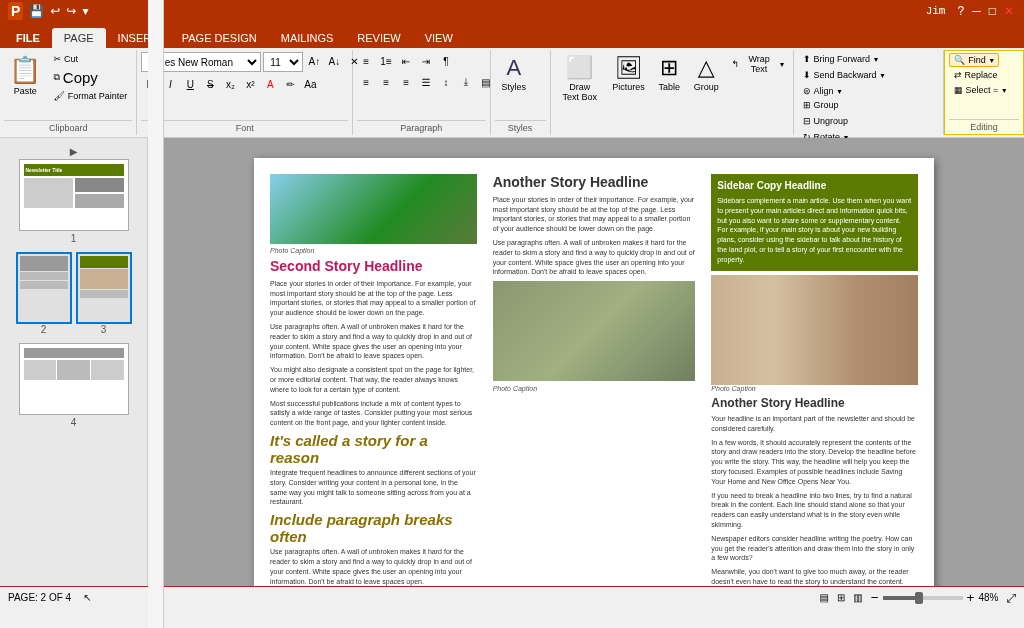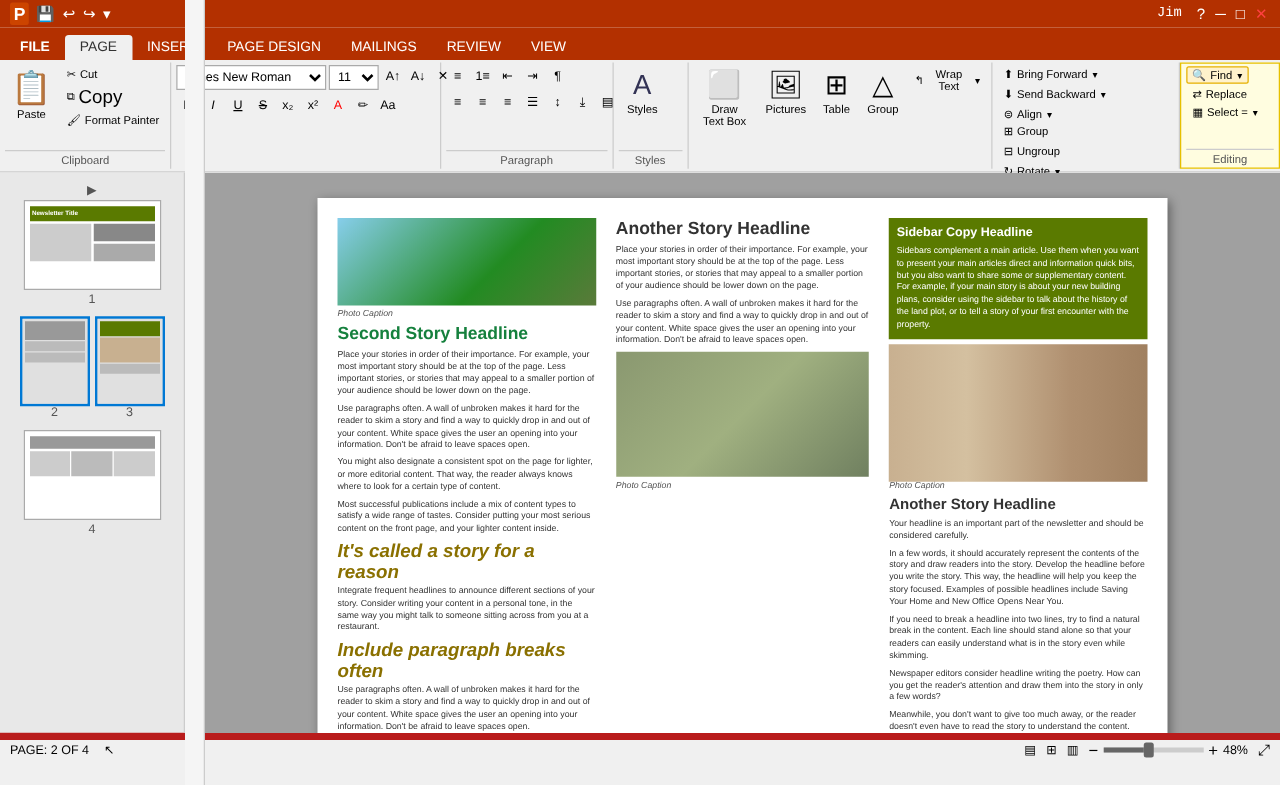--- a/index.html
+++ b/index.html
@@ -247,21 +247,21 @@
     }
     .story-img-caption {
       font-size: 7px;
       color: #555;
       font-style: italic;
       margin-bottom: 4px;
     }
     .story-headline {
       font-size: 14px;
       font-weight: bold;
-      color: #15803d;
+      color: #be185d;
       margin-bottom: 4px;
       line-height: 1.2;
     }
     .story-headline-small {
       font-size: 12px;
       font-weight: bold;
       color: #333;
       margin-bottom: 4px;
       line-height: 1.2;
     }
@@ -315,21 +315,21 @@
       font-size: 14px;
       font-weight: bold;
       color: #333;
       margin-bottom: 4px;
       line-height: 1.2;
     }
 
     
     #status-bar {
       background: #f0f0f0;
-      border-top: 6px solid #b91c1c;
+      border-top: 1px solid #b91c1c;
       height: 22px;
       display: flex;
       align-items: center;
       justify-content: space-between;
       padding: 0 8px;
       font-size: 10px;
     }
     .status-left { display: flex; align-items: center; gap: 12px; }
     .status-right { display: flex; align-items: center; gap: 8px; }
     .zoom-level { font-size: 10px; }
@@ -477,20 +477,21 @@
         <button class="icon-btn-sm" style="font-style:italic;">I</button>
         <button class="icon-btn-sm" style="text-decoration:underline;">U</button>
         <button class="icon-btn-sm" style="text-decoration:line-through;">S</button>
         <button class="icon-btn-sm">x₂</button>
         <button class="icon-btn-sm">x²</button>
         <button class="icon-btn-sm" style="color:red;">A</button>
         <button class="icon-btn-sm">✏</button>
         <button class="icon-btn-sm">Aa</button>
       </div>
     </div>
+    <div class="ribbon-group-label">Font</div>
   </div>
 
   <div class="ribbon-group" style="min-width:130px;">
     <div class="ribbon-group-content" style="flex-direction:column; gap:2px;">
       <div class="font-row">
         <button class="icon-btn-sm">≡</button>
         <button class="icon-btn-sm">1≡</button>
         <button class="icon-btn-sm">⇤</button>
         <button class="icon-btn-sm">⇥</button>
         <button class="icon-btn-sm">¶</button>

